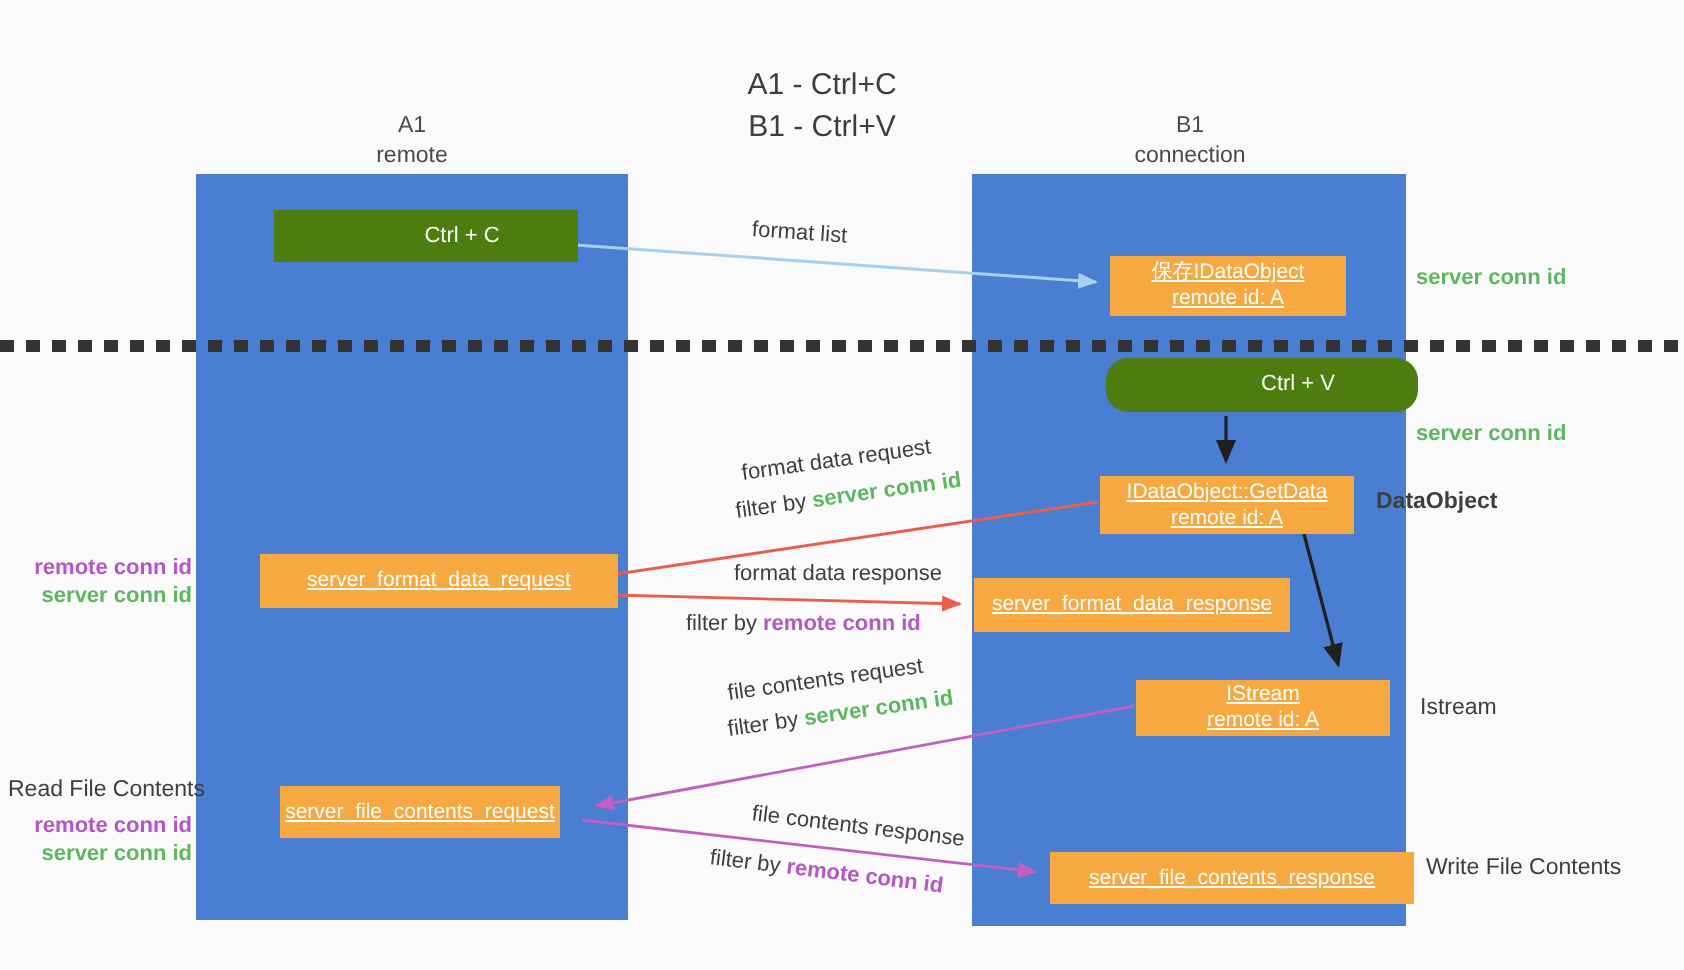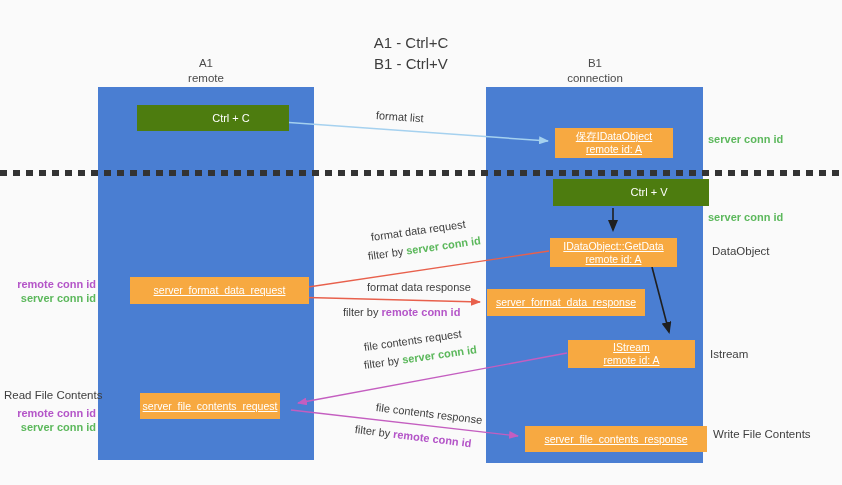--- a/index.html
+++ b/index.html
@@ -65,21 +65,21 @@
     <line x1="549" y1="251" x2="295" y2="289" stroke="#e8604c" stroke-width="1.4" marker-end="url(#ah-red)"></line>
     <line x1="288" y1="297" x2="480" y2="302" stroke="#e8604c" stroke-width="1.4" marker-end="url(#ah-red)"></line>
     <line x1="652" y1="267" x2="669" y2="332" stroke="#1f1f1f" stroke-width="1.6" marker-end="url(#ah-black)"></line>
     <line x1="567" y1="353" x2="298" y2="403" stroke="#c45ec0" stroke-width="1.4" marker-end="url(#ah-mag)"></line>
     <line x1="291" y1="410" x2="518" y2="436" stroke="#c45ec0" stroke-width="1.4" marker-end="url(#ah-mag)"></line>
   </svg>
 
   <div class="abs node green-box" style="left:137px;top:105px;width:116px;height:26px;font-size:11px;">
     <span>Ctrl + C</span>
   </div>
-  <div class="abs node green-box" style="left:553px;top:179px;width:120px;height:27px;font-size:11px;">
+  <div class="abs node green-box" style="left:553px;top:179px;width:120px;height:27px;font-size:11px;border-radius:11px;">
     <span>Ctrl + V</span>
   </div>
 
   <div class="abs node orange-box" style="left:555px;top:128px;width:118px;height:30px;">
     <div>
       <div>保存IDataObject</div>
       <div>remote id: A</div>
     </div>
   </div>
   <div class="abs node orange-box" style="left:550px;top:238px;width:127px;height:29px;">
@@ -128,21 +128,21 @@
   </div>
 
   <div class="abs lbl" style="left:376px;top:401px;transform:rotate(7deg);">file contents response</div>
   <div class="abs lbl" style="left:355px;top:423px;transform:rotate(7deg);">
     <span>filter by</span>
     <span class="purple-t">remote conn id</span>
   </div>
 
   <div class="abs ann green-t" style="left:708px;top:133px;">server conn id</div>
   <div class="abs ann green-t" style="left:708px;top:211px;">server conn id</div>
-  <div class="abs ann dark" style="left:712px;top:245px;">DataObject</div>
+  <div class="abs ann dark" style="left:688px;top:245px;font-weight:bold;">DataObject</div>
   <div class="abs ann dark" style="left:710px;top:348px;">Istream</div>
   <div class="abs ann dark" style="left:713px;top:428px;">Write File Contents</div>
 
   <div class="abs ann purple-t left-ann" style="top:278px;">remote conn id</div>
   <div class="abs ann green-t left-ann" style="top:292px;">server conn id</div>
   <div class="abs ann dark left-ann" style="top:389px;">Read File Contents</div>
   <div class="abs ann purple-t left-ann" style="top:407px;">remote conn id</div>
   <div class="abs ann green-t left-ann" style="top:421px;">server conn id</div>
 
 </div>

